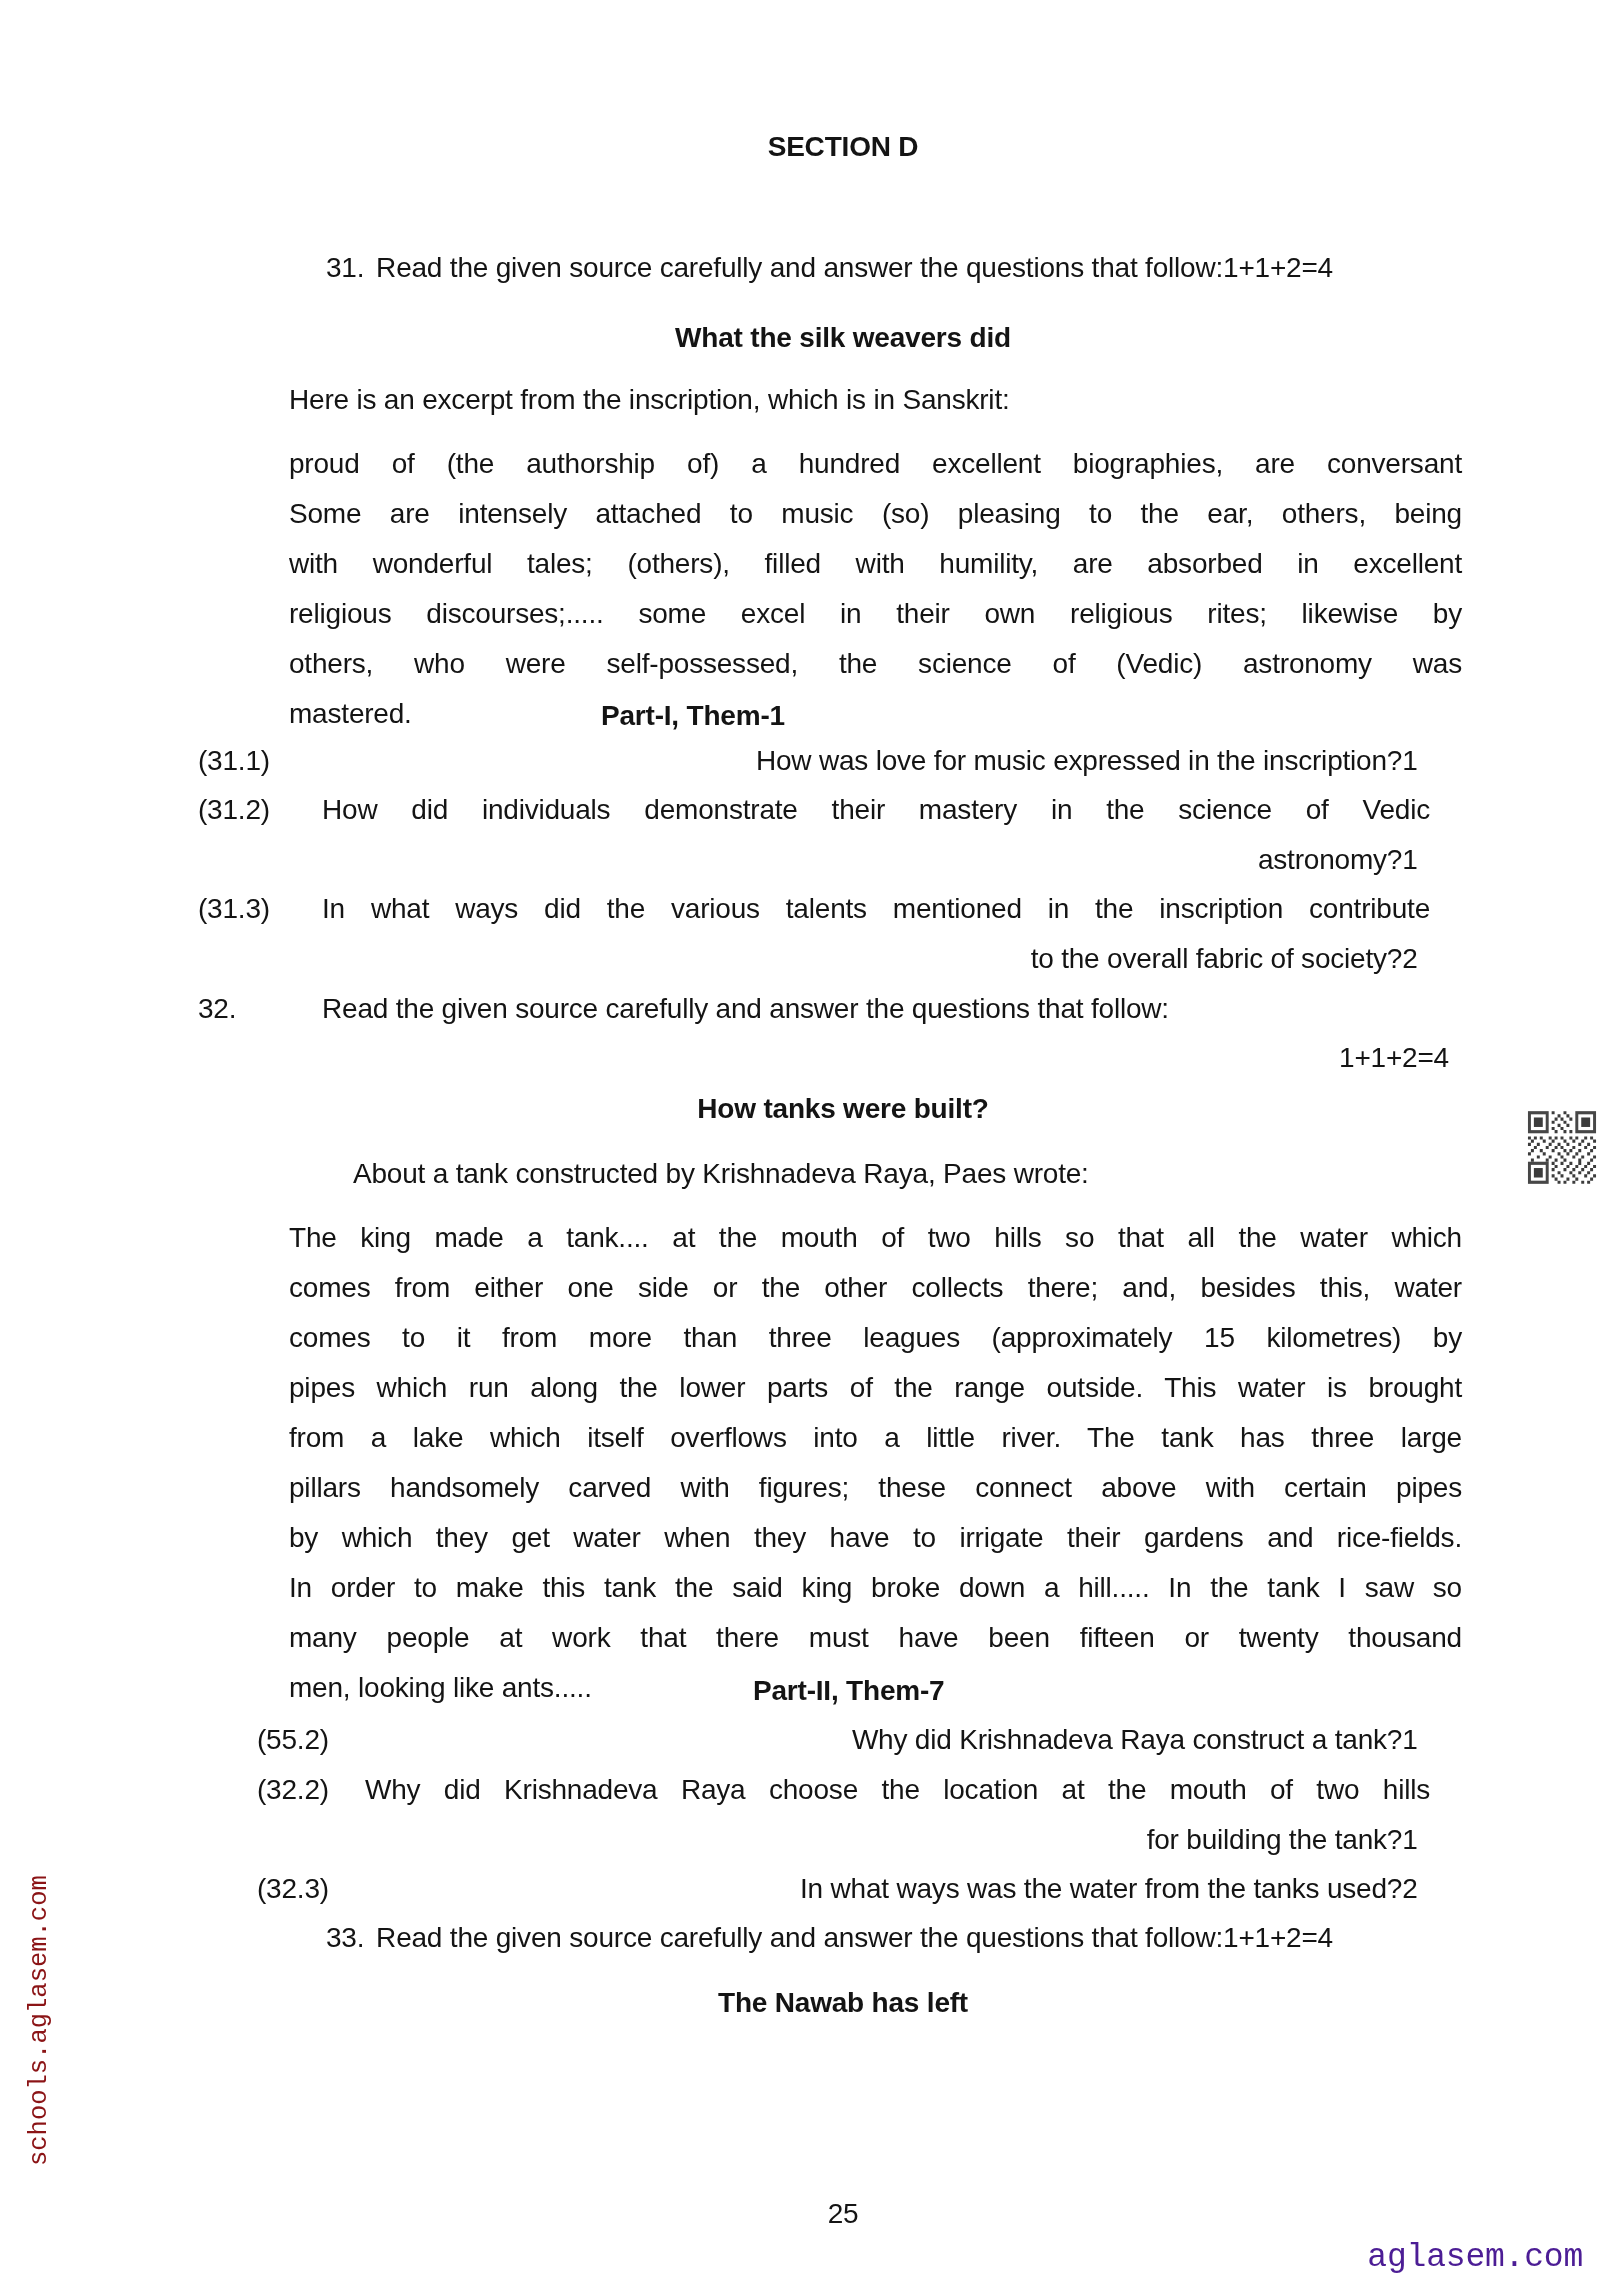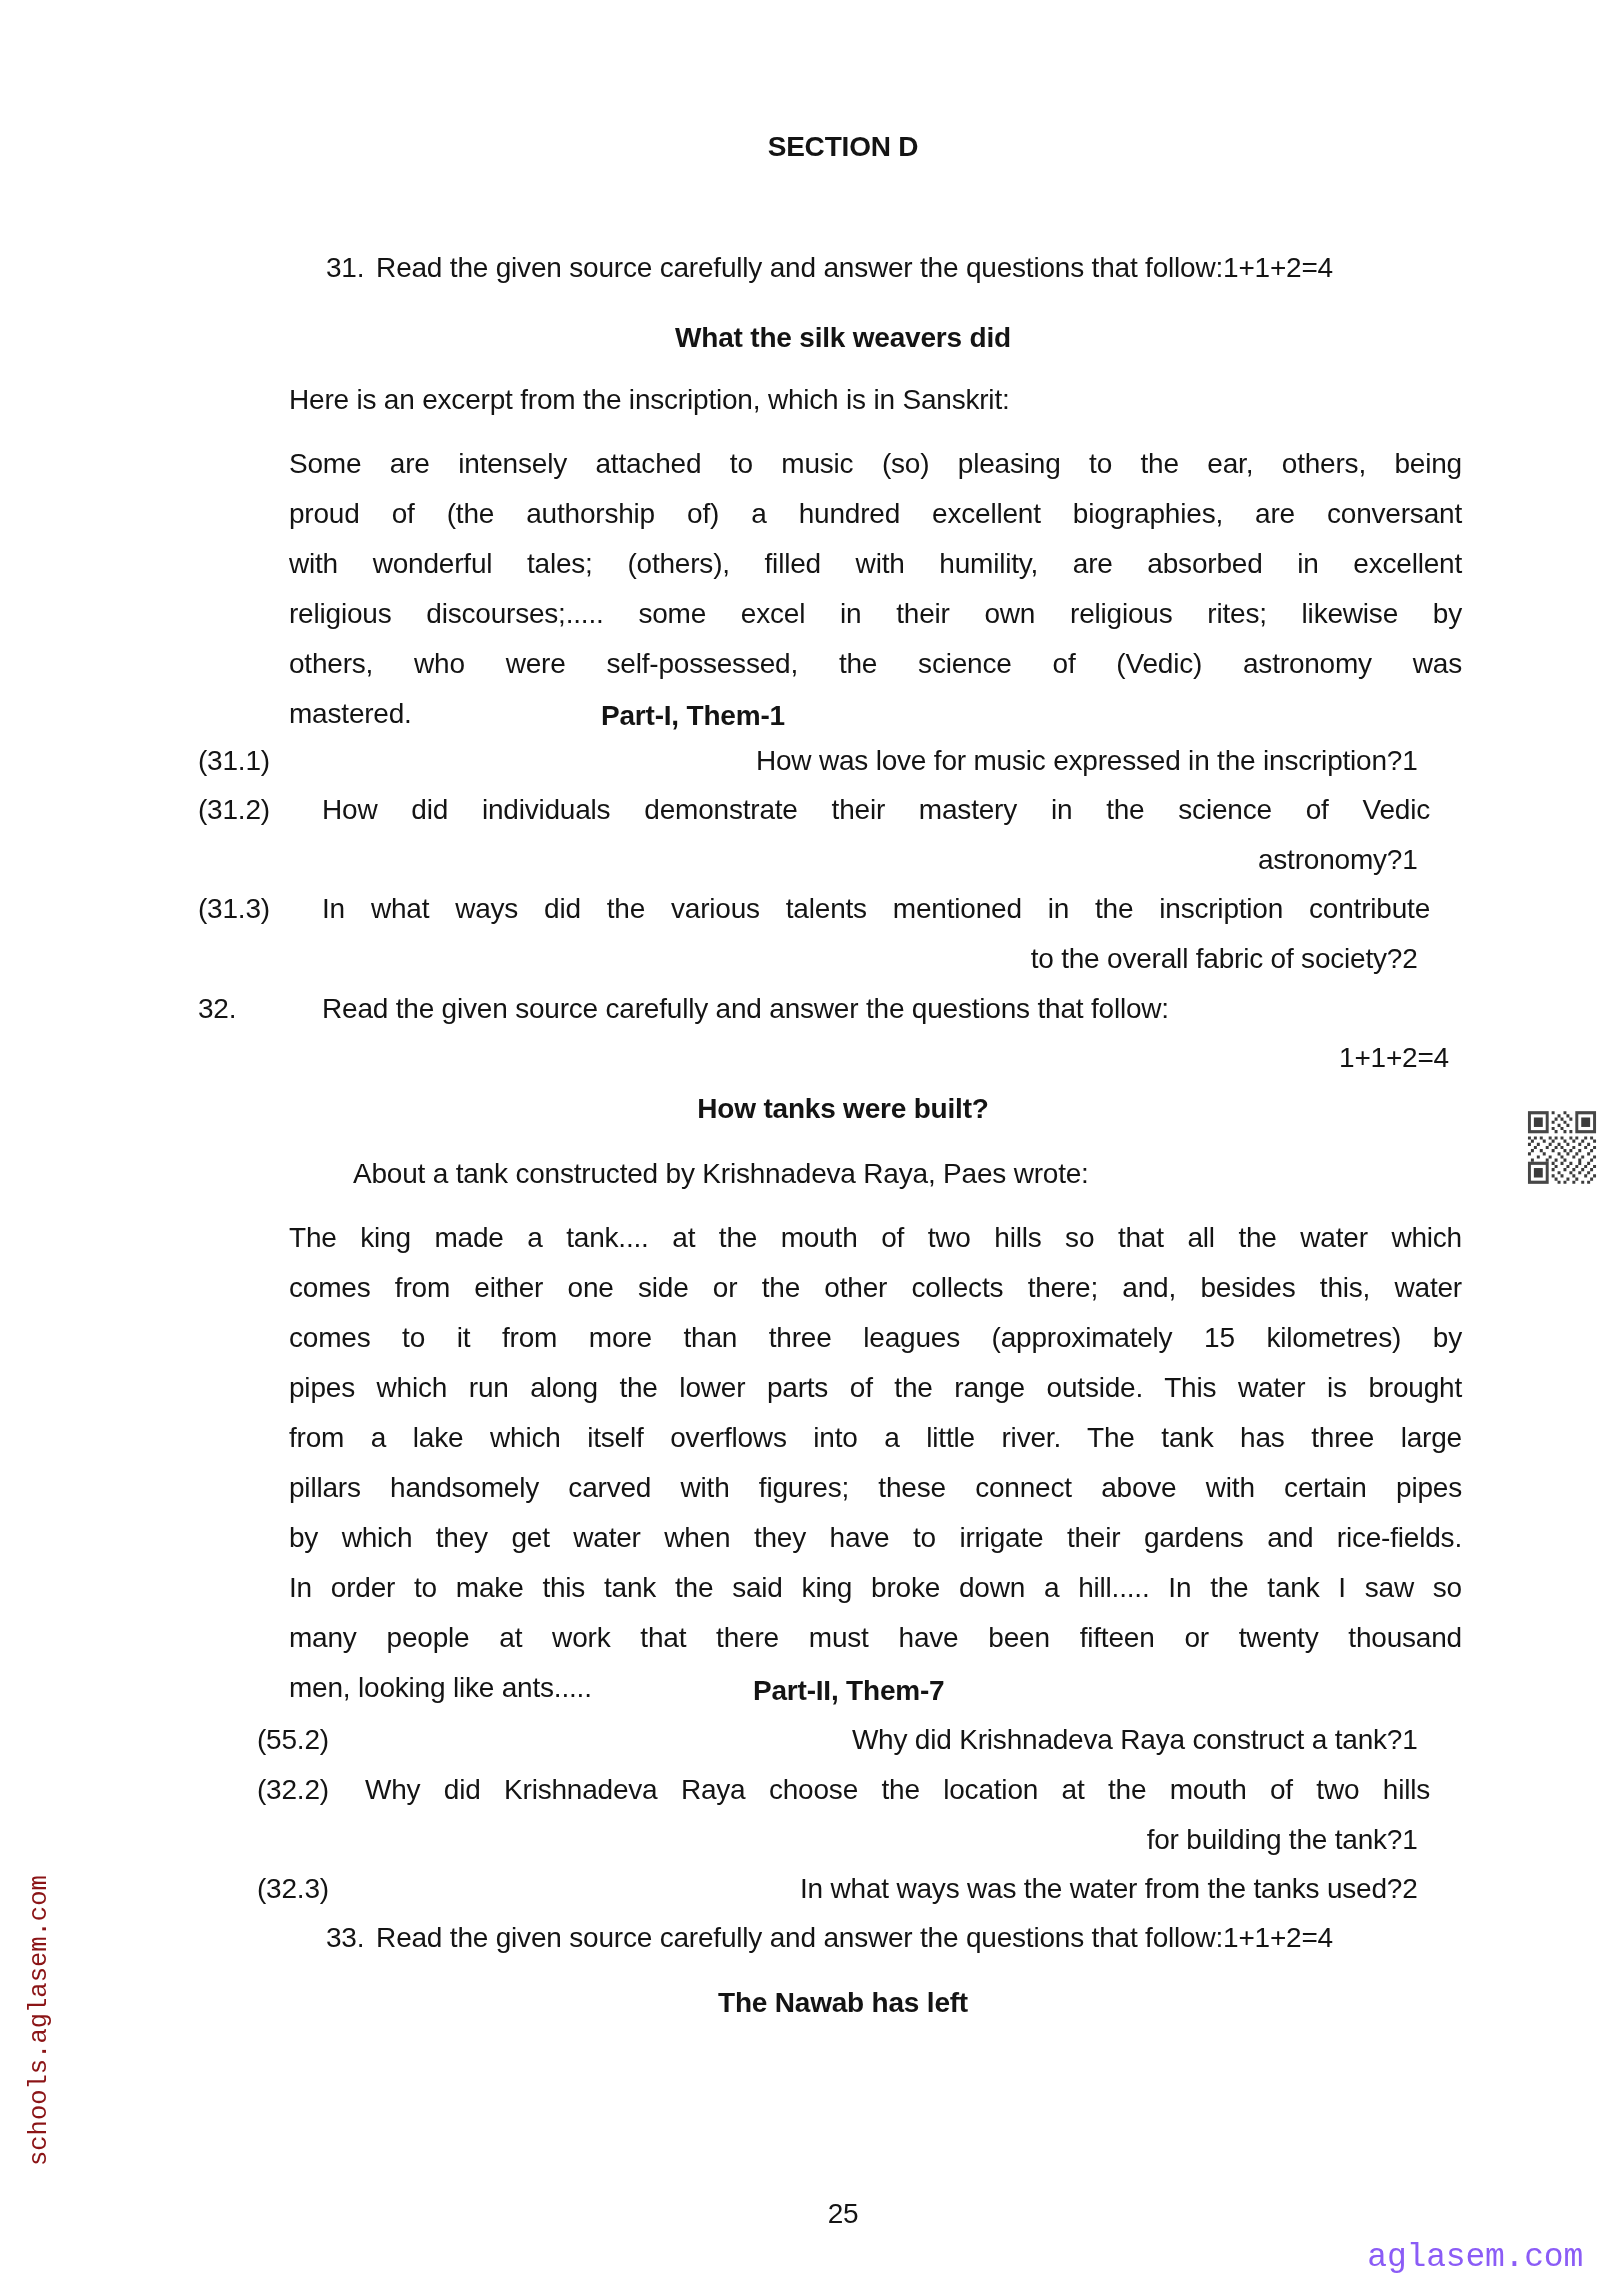--- a/index.html
+++ b/index.html
@@ -27,21 +27,21 @@
   .sec-marks{position:absolute;right:205px;top:0;}
   .wm-left{
     position:absolute;left:19.6px;top:1870px;height:296px;
     writing-mode:vertical-rl;transform:rotate(180deg);
     font-family:"Liberation Mono","DejaVu Sans Mono",monospace;
     font-size:25.5px;line-height:39px;color:#8b1416;letter-spacing:0;
   }
   .wm-right{
     position:absolute;right:39px;top:2233px;
     font-family:"Liberation Mono","DejaVu Sans Mono",monospace;
-    font-size:33px;line-height:50px;color:#8b5cf6;
+    font-size:33px;line-height:50px;color:#4c1d95;
   }
   .qr{position:absolute;left:1525px;top:1108px;width:74px;height:79px;}
 </style>
 </head>
 <body>
 
 <div class="page">
 
   <div class="wm-left">schools.aglasem.com</div>
 
@@ -51,22 +51,22 @@
   <div class="abs qline" style="top:243px">
     <span><span class="num">31.</span><span>Read the given source carefully and answer the questions that follow:</span></span>
     <span>1+1+2=4</span>
   </div>
 
   <div class="abs center b" style="top:313px">What the silk weavers did</div>
 
   <div class="abs" style="top:375px;left:257px">Here is an excerpt from the inscription, which is in Sanskrit:</div>
 
   <div class="abs para" style="top:439px">
+    <div class="jline">proud of (the authorship of) a hundred excellent biographies, are conversant</div>
     <div class="jline">Some are intensely attached to music (so) pleasing to the ear, others, being</div>
-    <div class="jline">proud of (the authorship of) a hundred excellent biographies, are conversant</div>
     <div class="jline">with wonderful tales; (others), filled with humility, are absorbed in excellent</div>
     <div class="jline">religious discourses;..... some excel in their own religious rites; likewise by</div>
     <div class="jline">others, who were self-possessed, the science of (Vedic) astronomy was</div>
     <div>mastered.</div>
     <div class="plabel" style="left:344px;top:252px">Part-I, Them-1</div>
   </div>
 
   <div class="abs subq subq31" style="top:736px">
     <span class="subq-num">(31.1)</span>
     <div class="ll">

